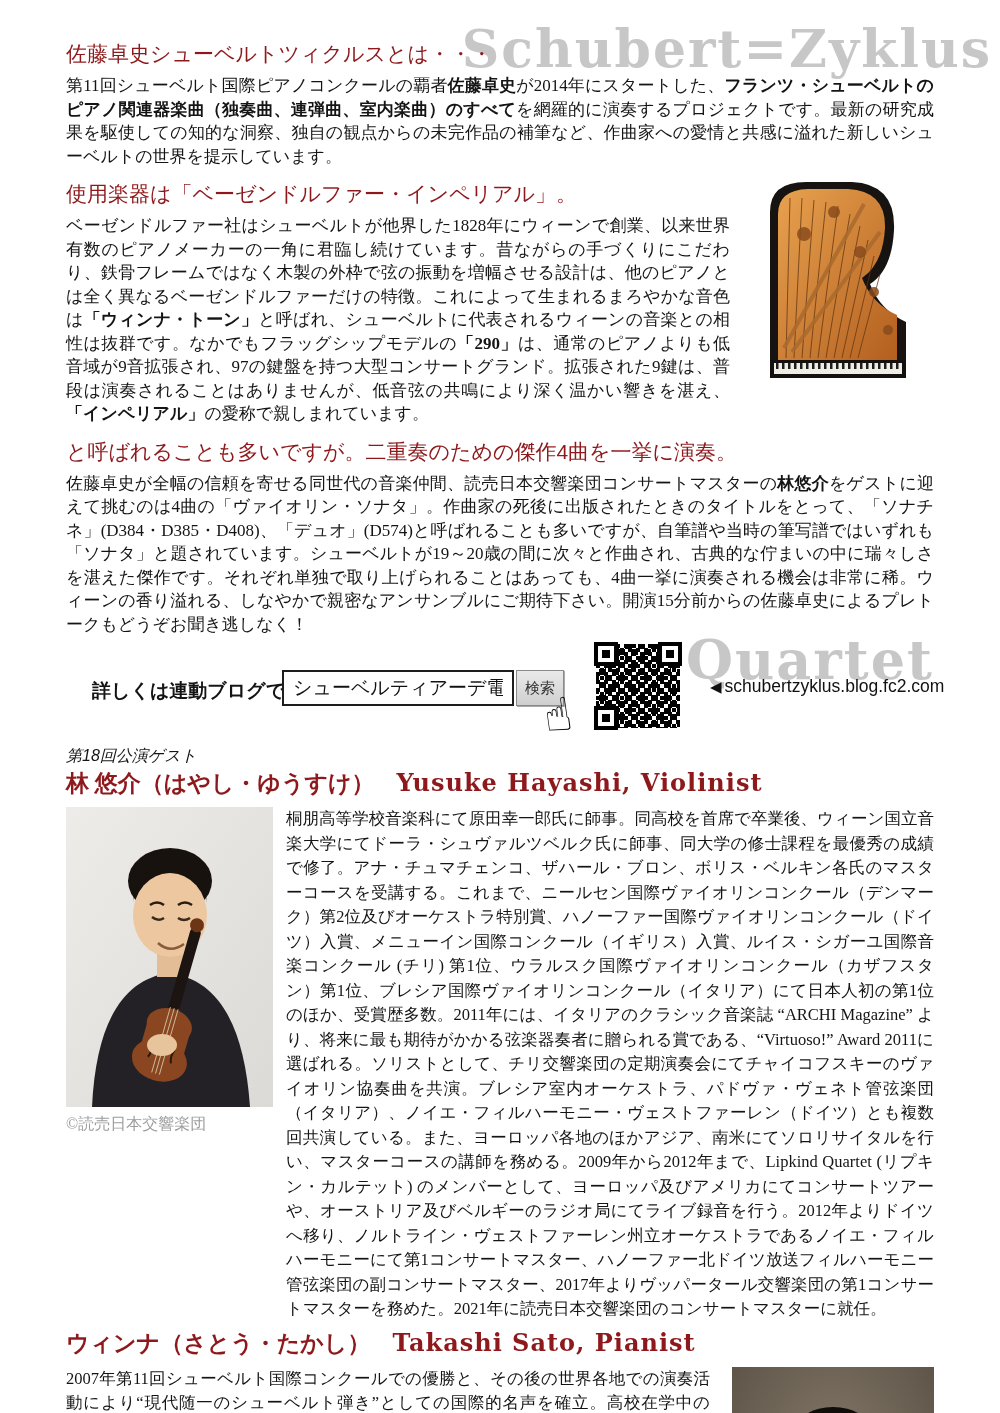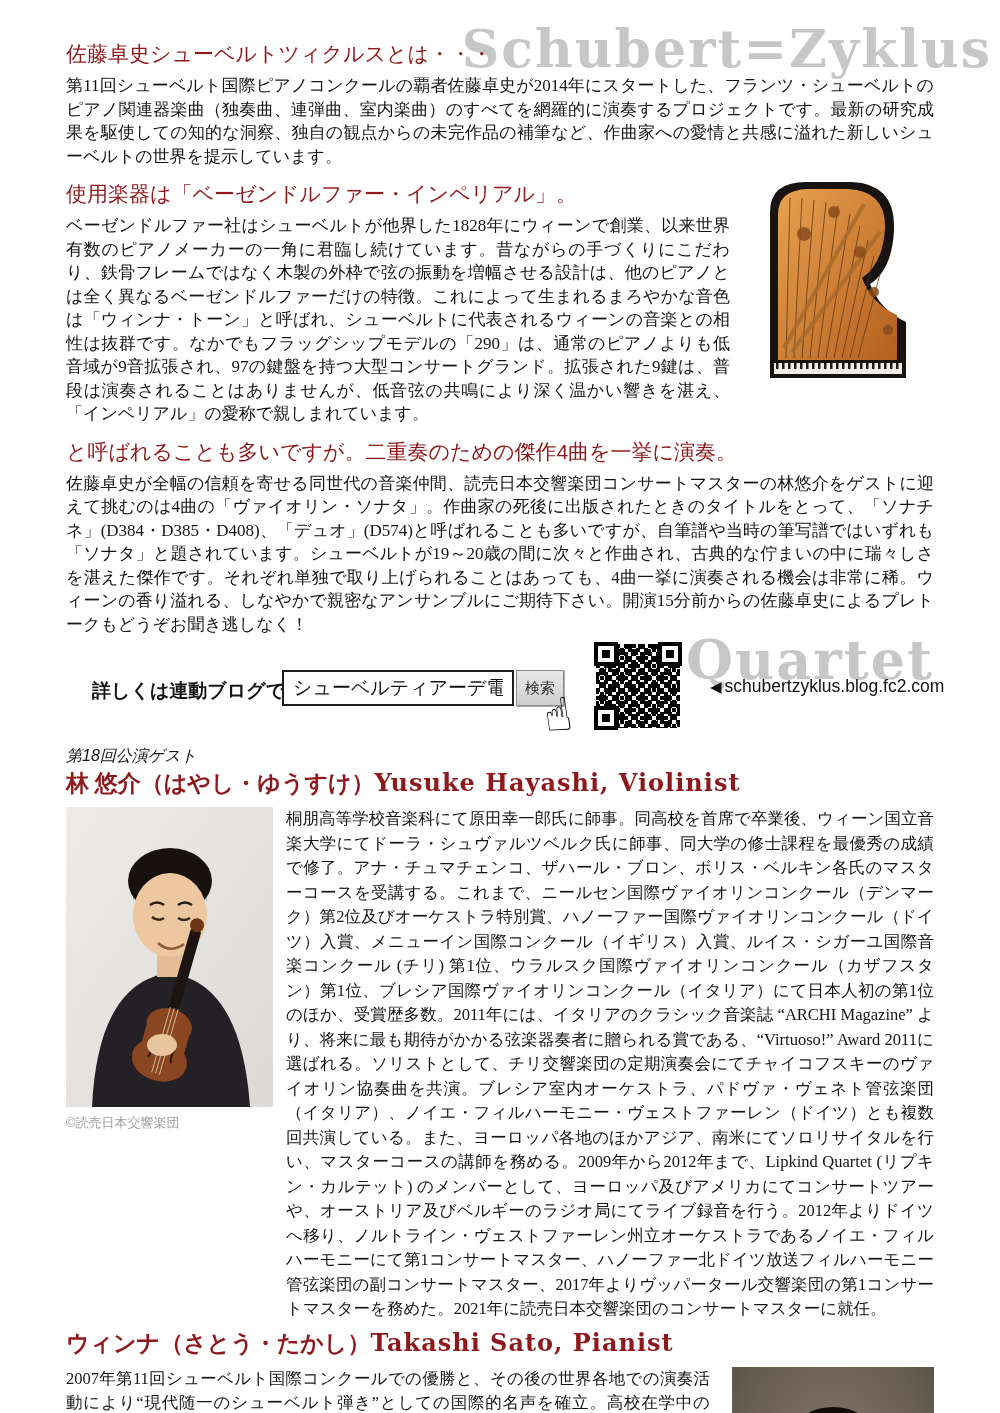--- a/index.html
+++ b/index.html
@@ -15,21 +15,21 @@
         font-family:"DejaVu Serif",serif; font-weight:bold; letter-spacing:2px; }
   .wm-brand   { top:18px; right:6px; font-size:52px; }
   .wm-profile { top:628px; right:64px; font-size:54px; }
 
   h2.red {
     font-family:"Liberation Sans","DejaVu Sans",sans-serif;
     font-weight:normal; font-size:21px; color:#8e191c; margin:0 0 6px 0;
   }
   p.body { font-size:17px; line-height:23.5px; text-align:justify; margin:0; }
   .sec { margin-bottom:12px; }
-  .bold { font-weight:normal; }
+  .bold { font-weight:bold; }
 
   
   .piano-fig { float:right; width:188px; height:214px; margin:-8px 0 4px 16px; }
 
   
   .blog-row { position:relative; height:96px; margin-top:10px; }
   .blog-label { position:absolute; left:26px; top:30px; font-size:19px; font-weight:bold; }
   .search-wrap { position:absolute; left:216px; top:22px; display:flex; align-items:stretch; }
   .search-input {
     width:210px; height:32px; border:2px solid #1d1d1d; background:#fff;
@@ -51,29 +51,29 @@
   .qr-f { position:absolute; width:24px; height:24px; background:#000; }
   .qr-f::before { content:""; position:absolute; inset:4px; background:#fff; }
   .qr-f::after  { content:""; position:absolute; inset:8px; background:#000; }
   .qr-f.tl { left:0; top:0; } .qr-f.tr { right:0; top:0; } .qr-f.bl { left:0; bottom:0; }
   .blog-url { position:absolute; left:644px; top:28px; white-space:nowrap;
     font-family:"Liberation Sans","DejaVu Sans",sans-serif; font-size:17.5px; color:#111; }
   .blog-url .tri { font-size:15px; margin-right:3px; }
 
   
   .kicker { font-family:"Liberation Sans","DejaVu Sans",sans-serif; font-size:16px; margin:2px 0 1px;font-style:italic; }
-  .name-row { display:flex; align-items:baseline; margin-bottom:8px; }
+  .name-row { display:flex; align-items:baseline; gap:22px; margin-bottom:8px; }
   .name-jp  { font-size:23px; font-weight:bold; color:#8e191c; }
   .name-lat { font-size:24px; font-weight:bold; color:#8e191c;
               font-family:"DejaVu Serif",serif; letter-spacing:1px; }
   .guest-body { display:flex; gap:13px; margin-bottom:6px; }
   .photo-col { flex:0 0 auto; }
   .bio { flex:1; font-size:16.5px; line-height:24.5px; text-align:justify; }
-  .credit { color:#9c9c9c; font-size:13px; margin-top:3px;
-            font-family:Liberation Sans, sans-serif; }
+  .credit { color:#9c9c9c; font-size:16px; margin-top:3px;
+            font-family:Liberation Serif, serif; }
   .pianist-body { display:flex; gap:22px; margin-top:2px; }
 </style>
 </head>
 <body>
 
 <div class="page">
 
   <div class="wm wm-brand">Schubert=Zyklus</div>
   <div class="wm wm-profile">Quartet</div>
 

